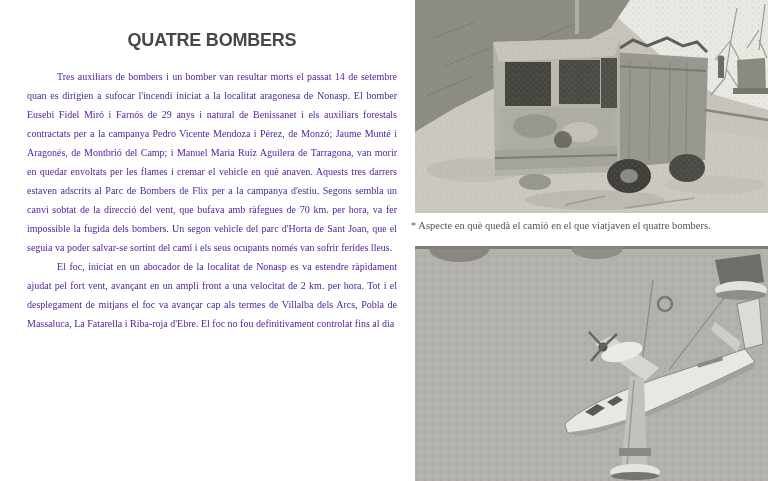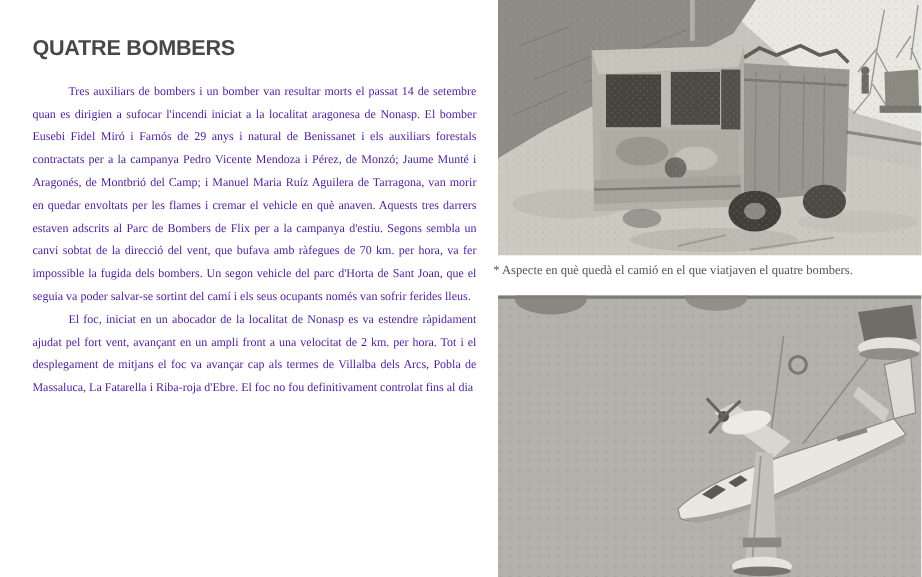--- a/index.html
+++ b/index.html
@@ -6,21 +6,21 @@
   body {
     width:768px; height:481px; overflow:hidden;
     background:#ffffff; position:relative;
     font-family:"Liberation Serif", serif;
   }
   .page { position:absolute; inset:0; }
 
   
   .article-col { position:absolute; left:27px; top:30px; width:370px; }
   .title {
-    margin:0 0 17px 0; 
+    margin:0 0 17px 0; text-align:center;
     font-family:"Liberation Sans", sans-serif; font-weight:bold;
     font-size:18px; line-height:20px; color:#47464a; letter-spacing:-0.2px;
   }
   .title-line { display:block; }
   .para {
     margin:0; font-size:10px; line-height:19px;
     text-align:justify; text-indent:30px; color:#4c1d95;
   }
 
   

